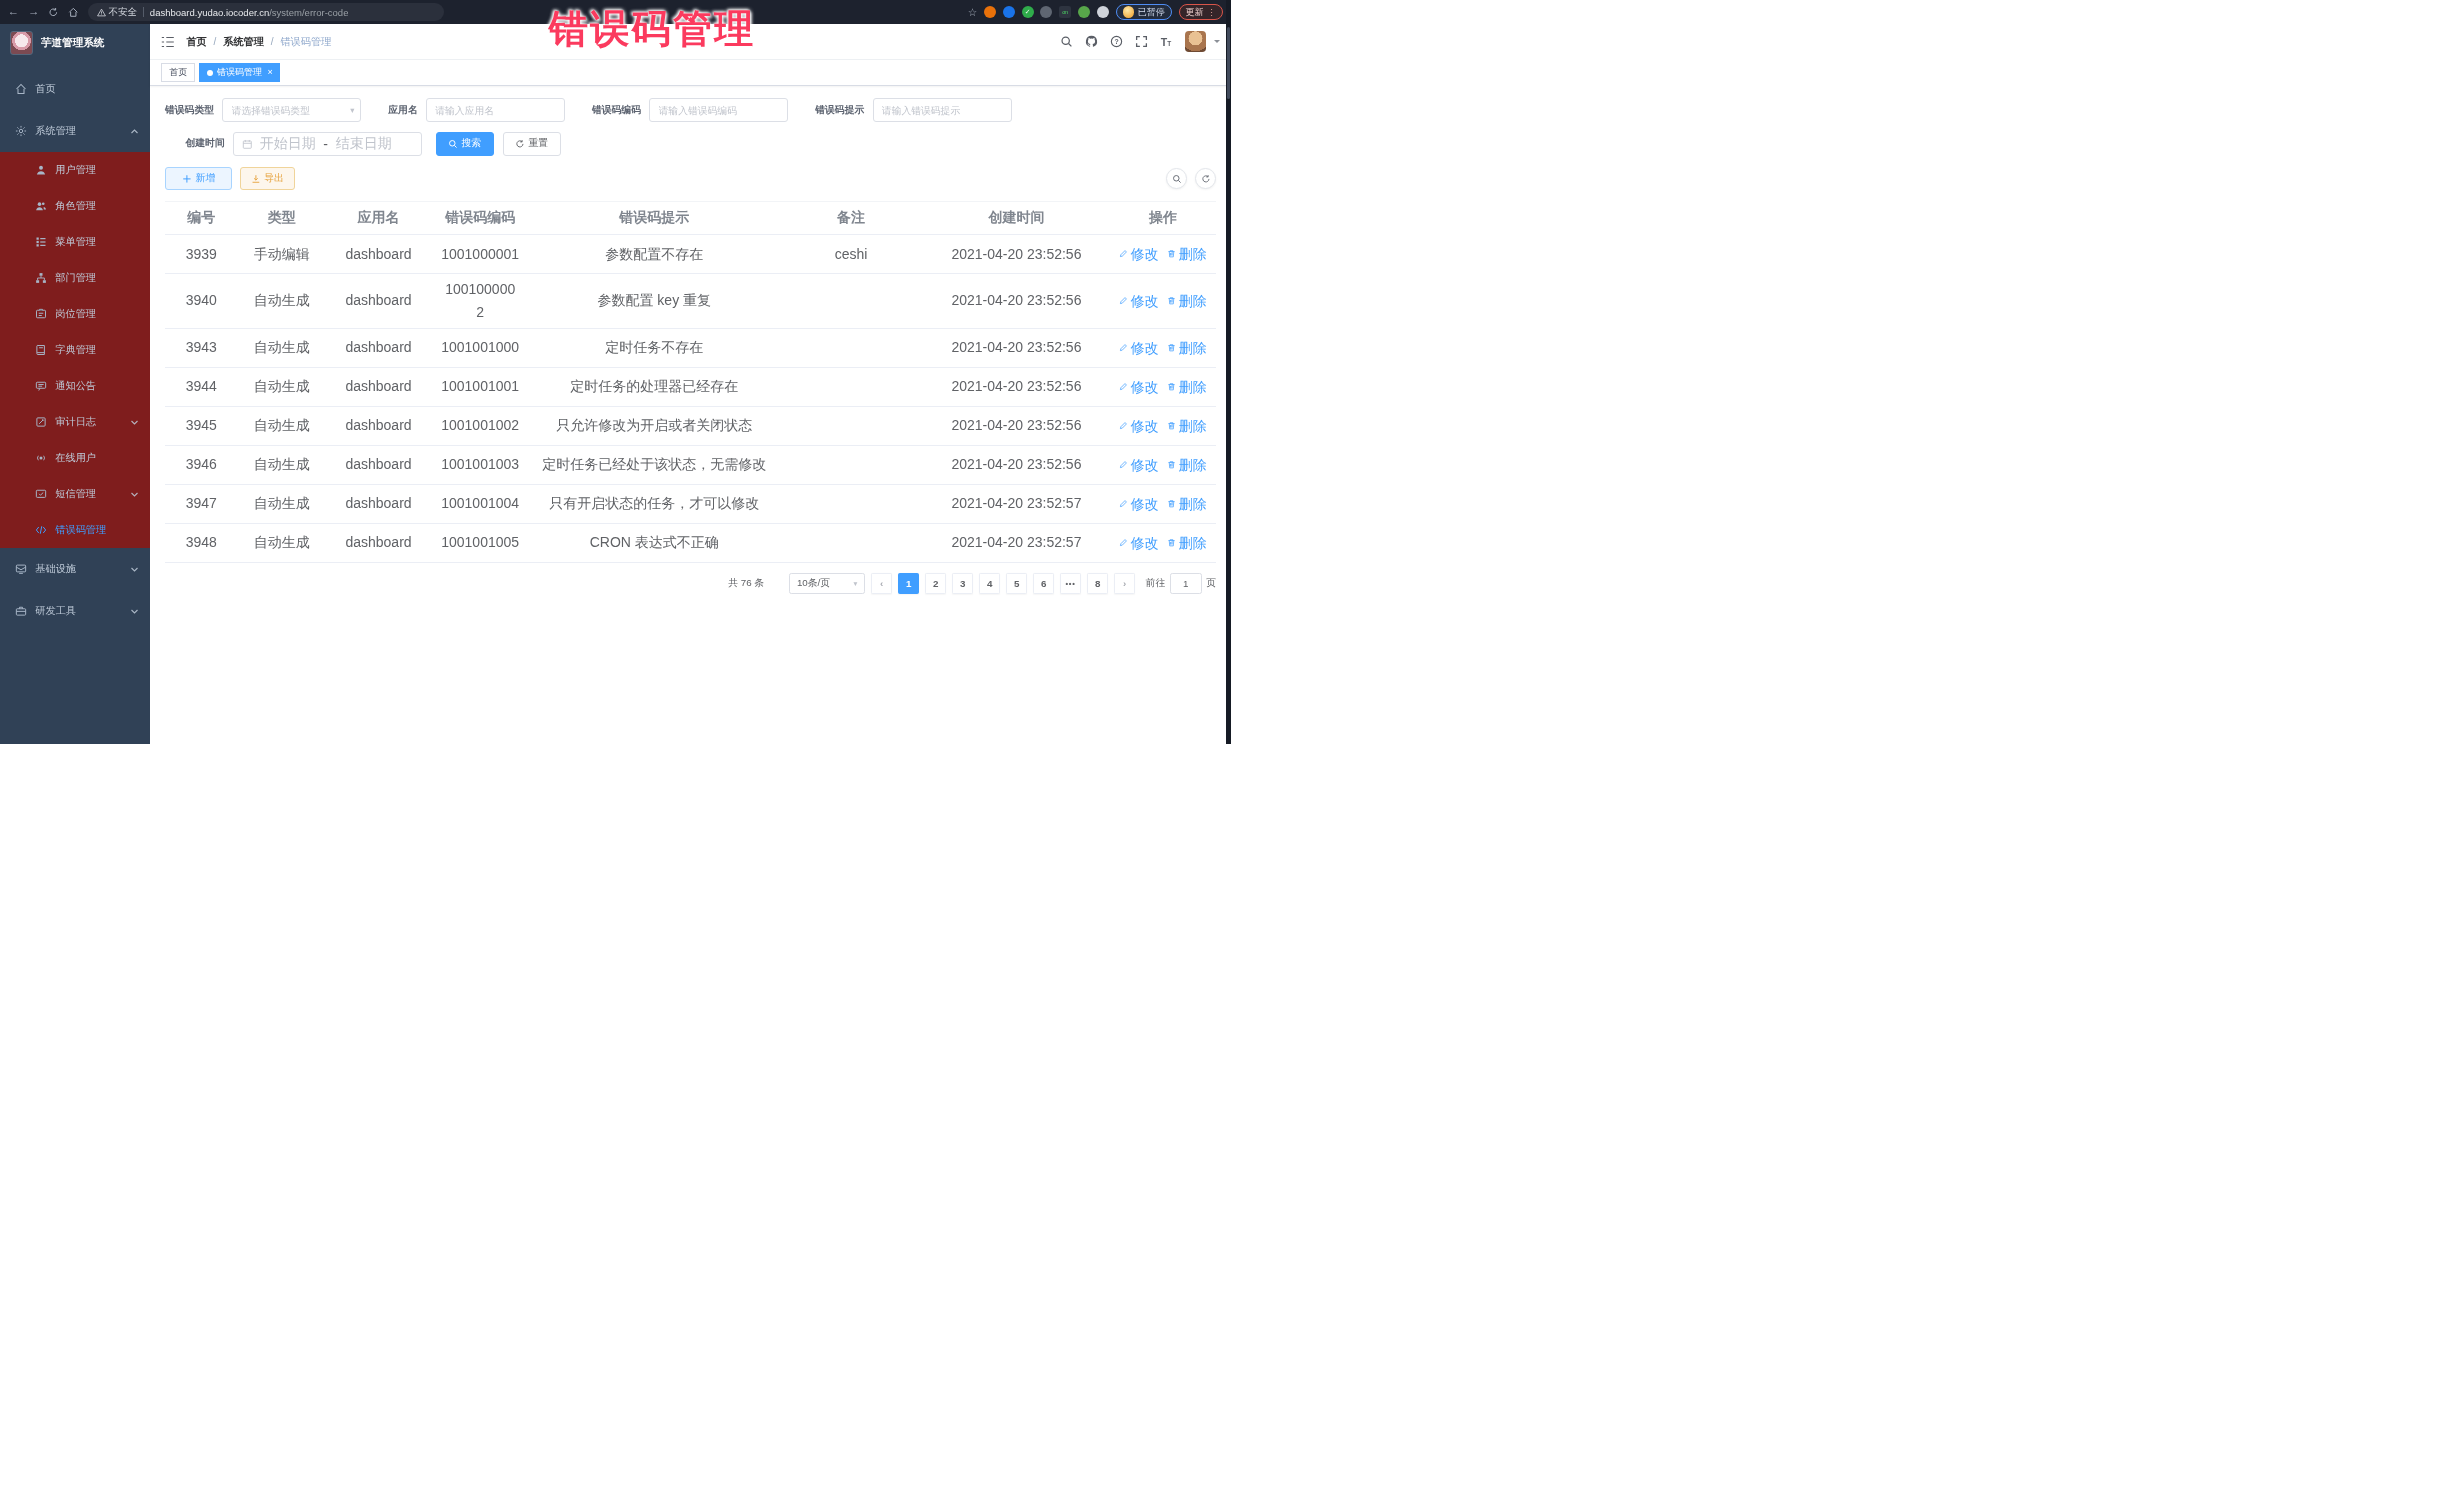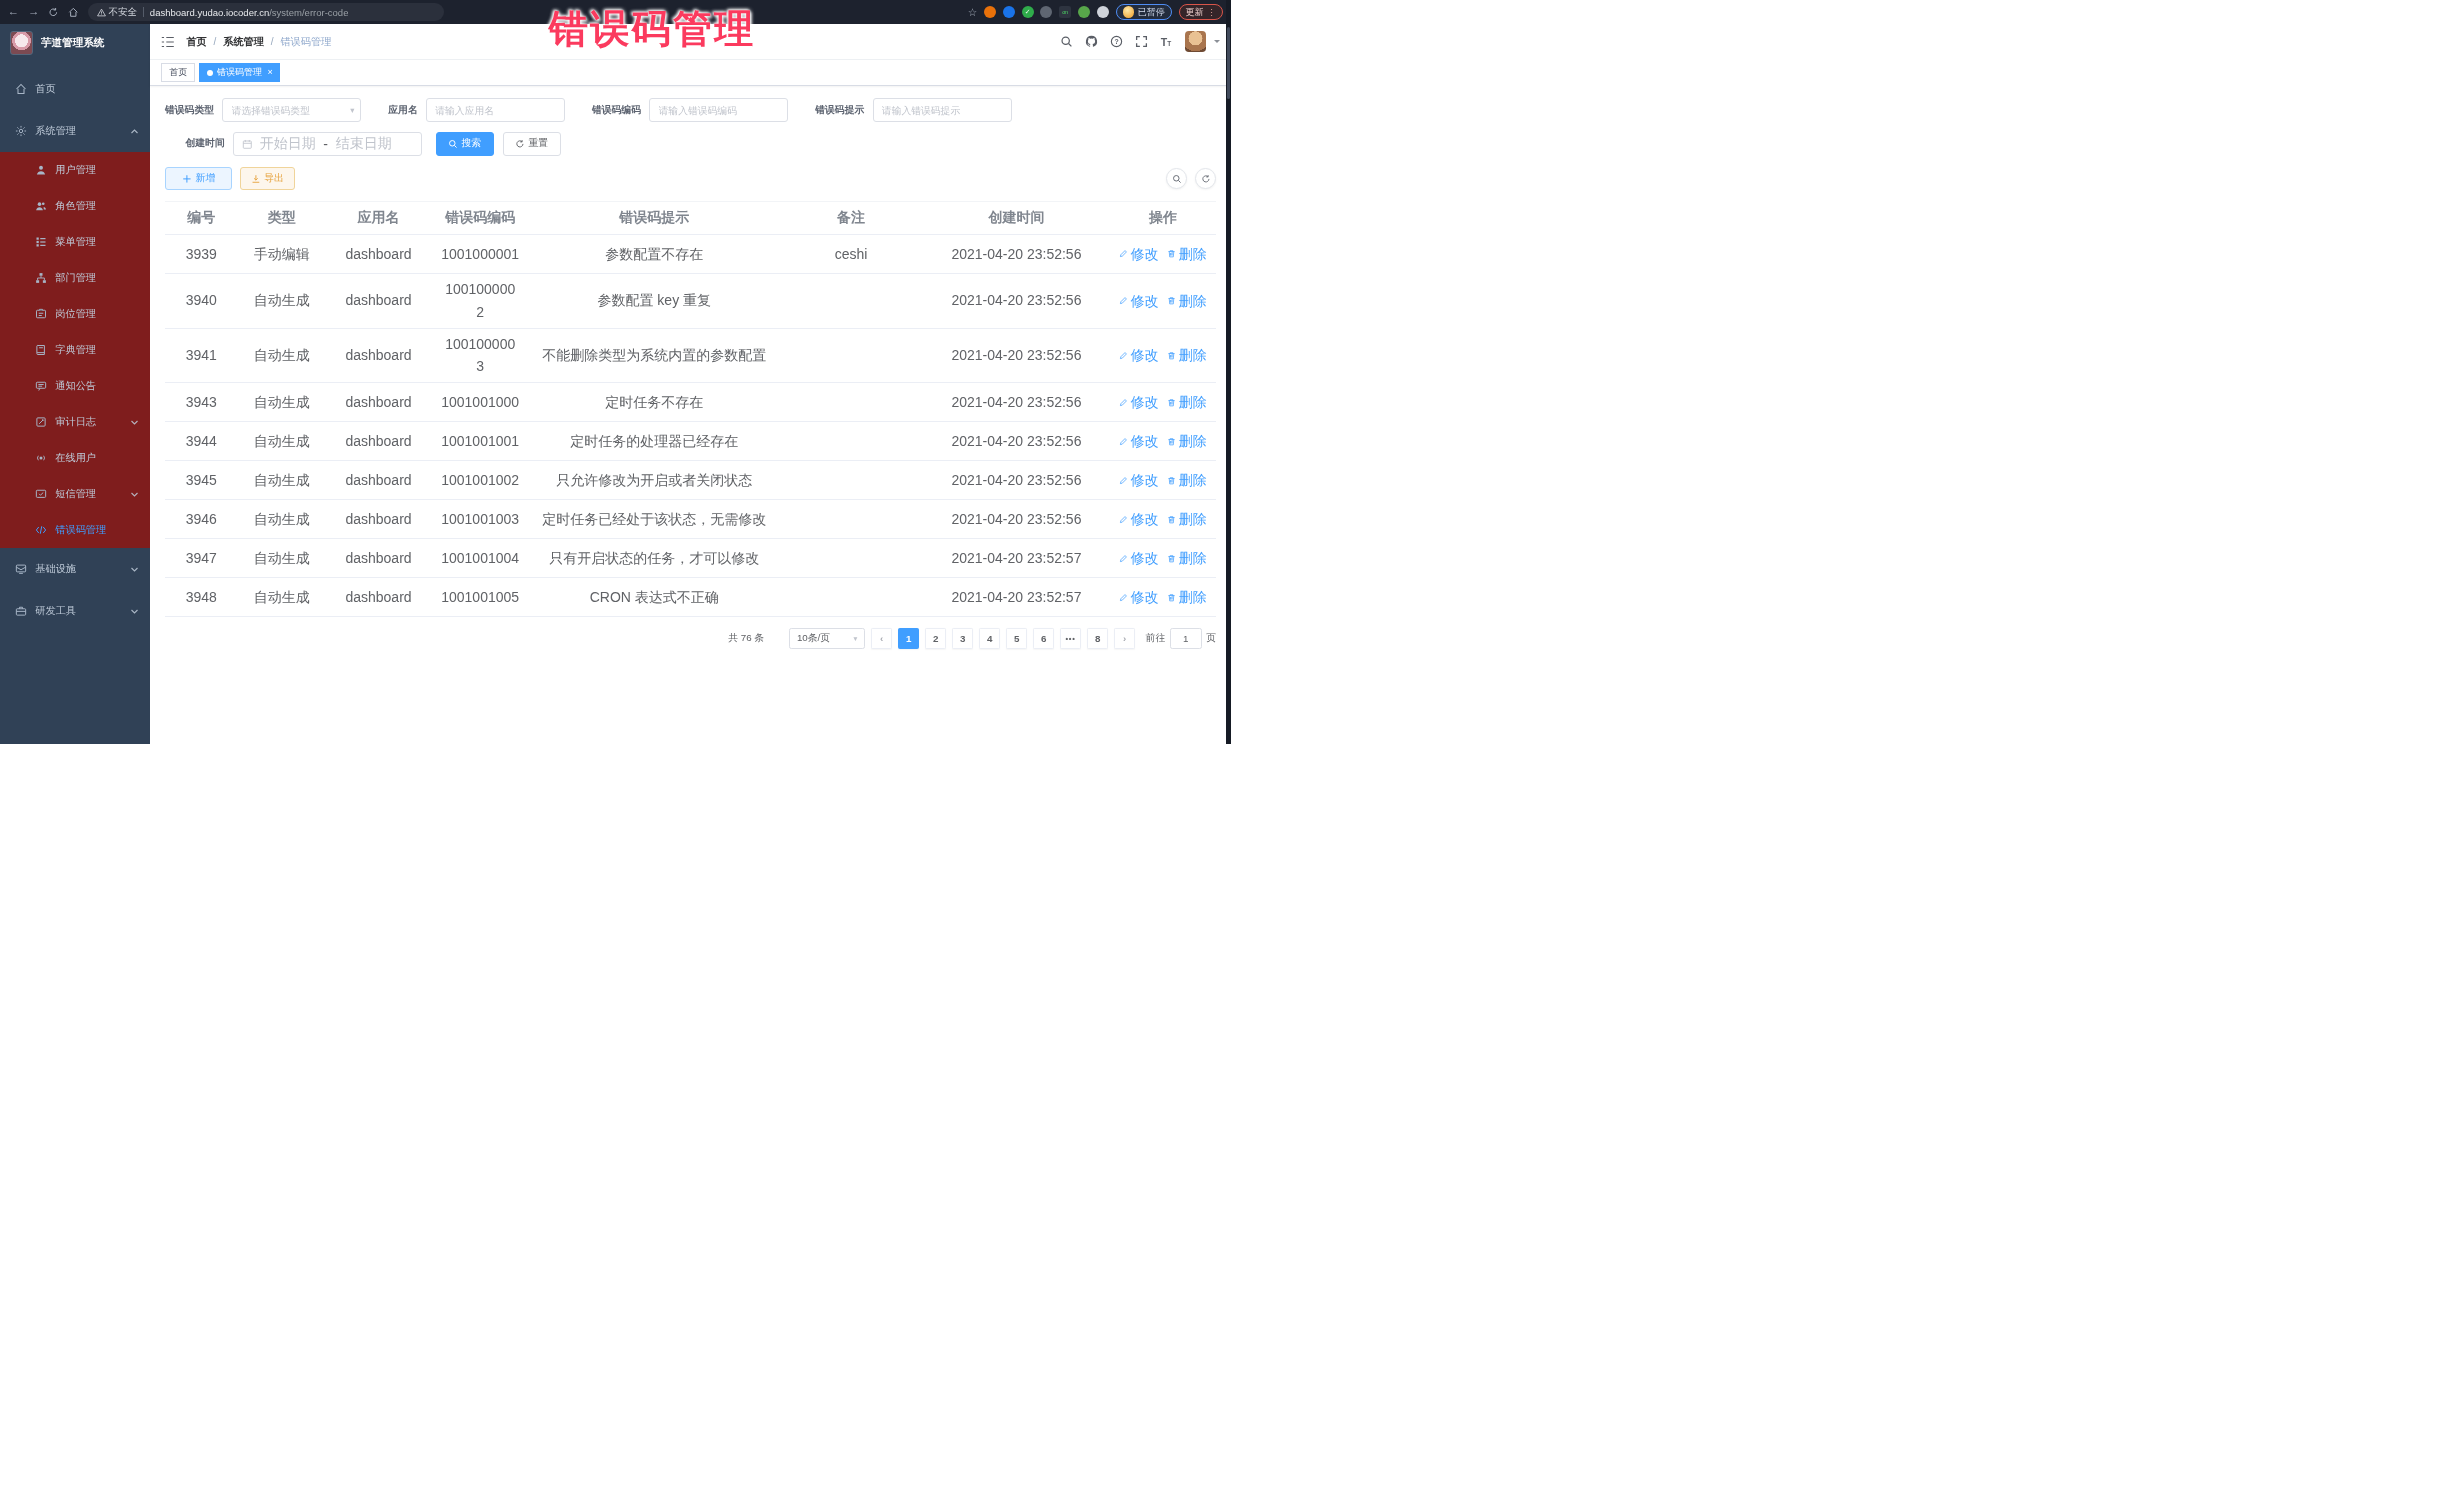--- a/index.html
+++ b/index.html
@@ -556,36 +556,20 @@
               <td></td>
               <td>2021-04-20 23:52:56</td>
               <td><a class="op-link"><svg viewBox="0 0 16 16">
                     <path d="M2.5 13.5l.8-3.3 7.4-7.4 2.5 2.5-7.4 7.4z" fill="none" stroke="currentColor" stroke-width="1.3"></path>
                   </svg>修改</a><a class="op-link"><svg viewBox="0 0 16 16">
                     <path d="M2.5 4.5h11M5.5 4.5V3h5v1.5M4 4.5 4.8 14h6.4l.8-9.5M6.8 7v4.5M9.2 7V4.5" fill="none" stroke="currentColor" stroke-width="1.3"></path>
                     <path d="M6.8 7v4.5M9.2 7v4.5" stroke="currentColor" stroke-width="1.3"></path>
                   </svg>删除</a></td>
             </tr>
             <tr>
-              <td>3941</td>
-              <td>自动生成</td>
-              <td>dashboard</td>
-              <td class="code">100100000
-3</td>
-              <td>不能删除类型为系统内置的参数配置</td>
-              <td></td>
-              <td>2021-04-20 23:52:56</td>
-              <td><a class="op-link"><svg viewBox="0 0 16 16">
-                    <path d="M2.5 13.5l.8-3.3 7.4-7.4 2.5 2.5-7.4 7.4z" fill="none" stroke="currentColor" stroke-width="1.3"></path>
-                  </svg>修改</a><a class="op-link"><svg viewBox="0 0 16 16">
-                    <path d="M2.5 4.5h11M5.5 4.5V3h5v1.5M4 4.5 4.8 14h6.4l.8-9.5M6.8 7v4.5M9.2 7V4.5" fill="none" stroke="currentColor" stroke-width="1.3"></path>
-                    <path d="M6.8 7v4.5M9.2 7v4.5" stroke="currentColor" stroke-width="1.3"></path>
-                  </svg>删除</a></td>
-            </tr>
-            <tr>
               <td>3943</td>
               <td>自动生成</td>
               <td>dashboard</td>
               <td class="code">1001001000</td>
               <td>定时任务不存在</td>
               <td></td>
               <td>2021-04-20 23:52:56</td>
               <td><a class="op-link"><svg viewBox="0 0 16 16">
                     <path d="M2.5 13.5l.8-3.3 7.4-7.4 2.5 2.5-7.4 7.4z" fill="none" stroke="currentColor" stroke-width="1.3"></path>
                   </svg>修改</a><a class="op-link"><svg viewBox="0 0 16 16">

